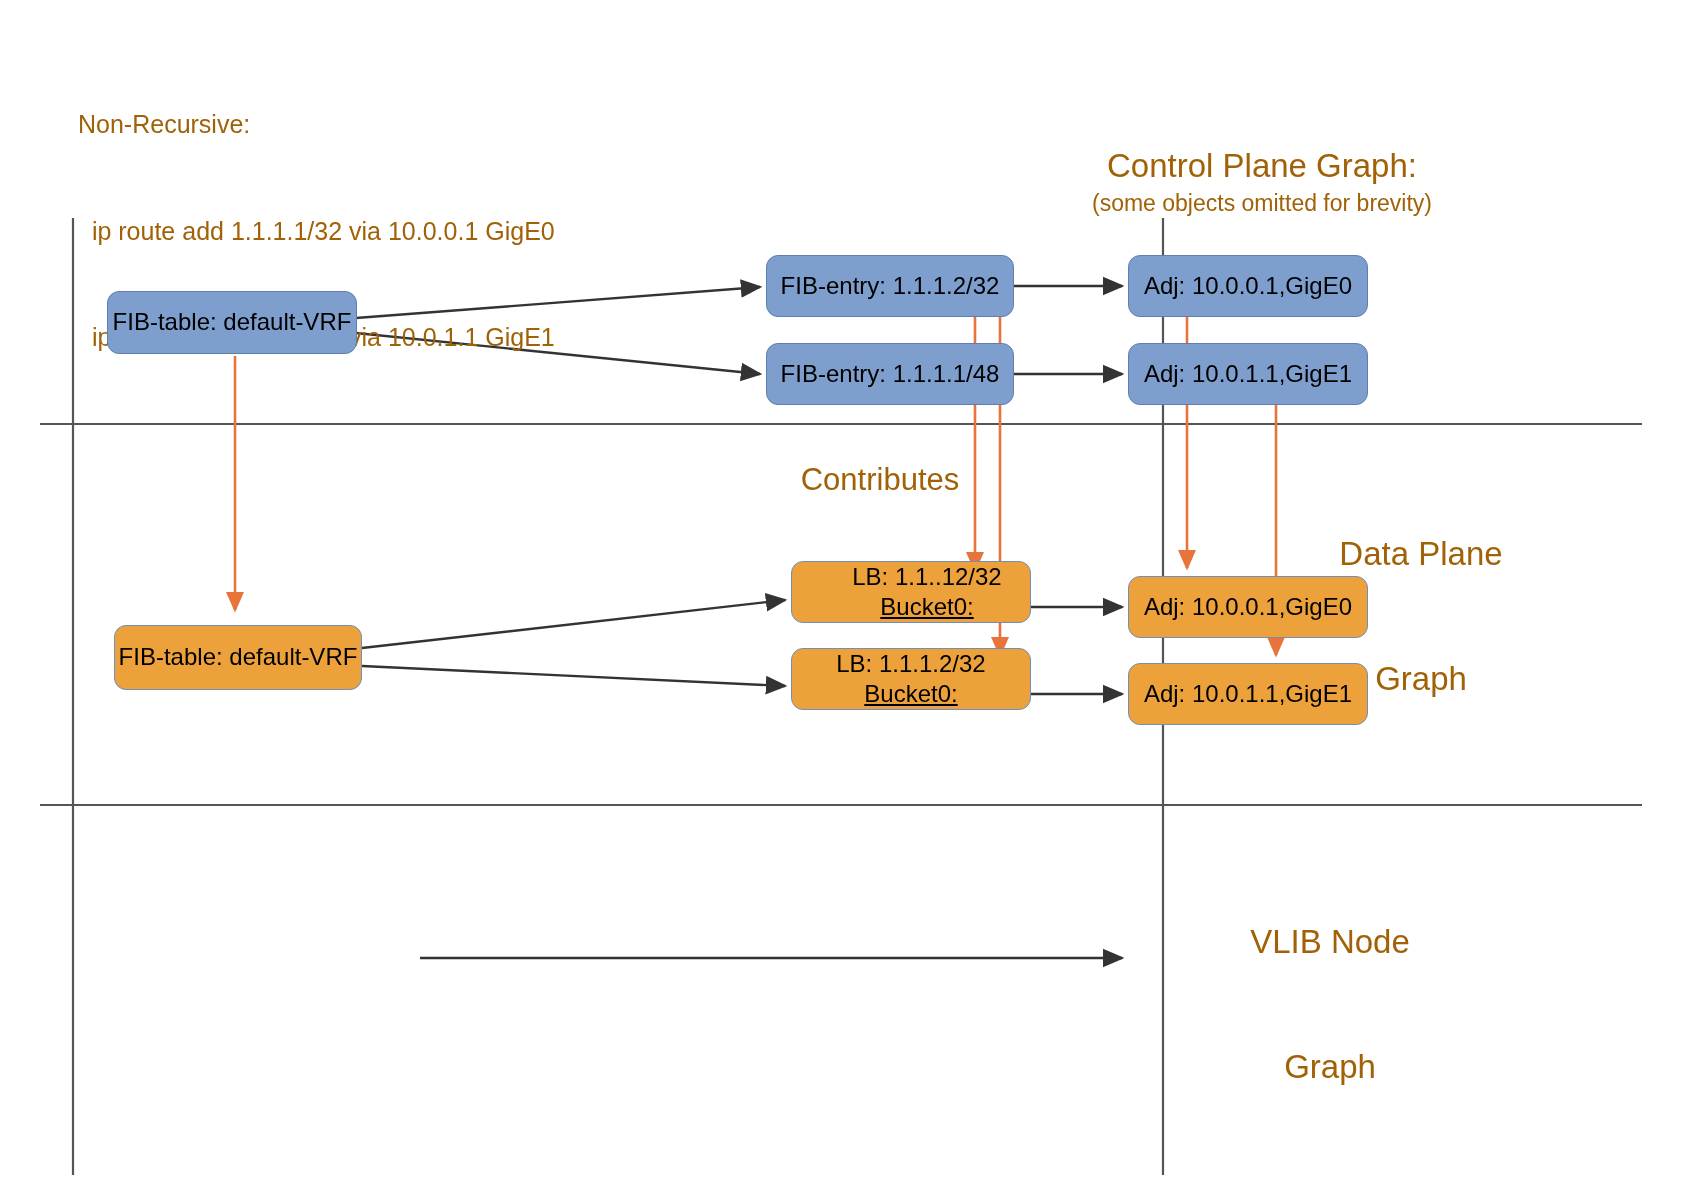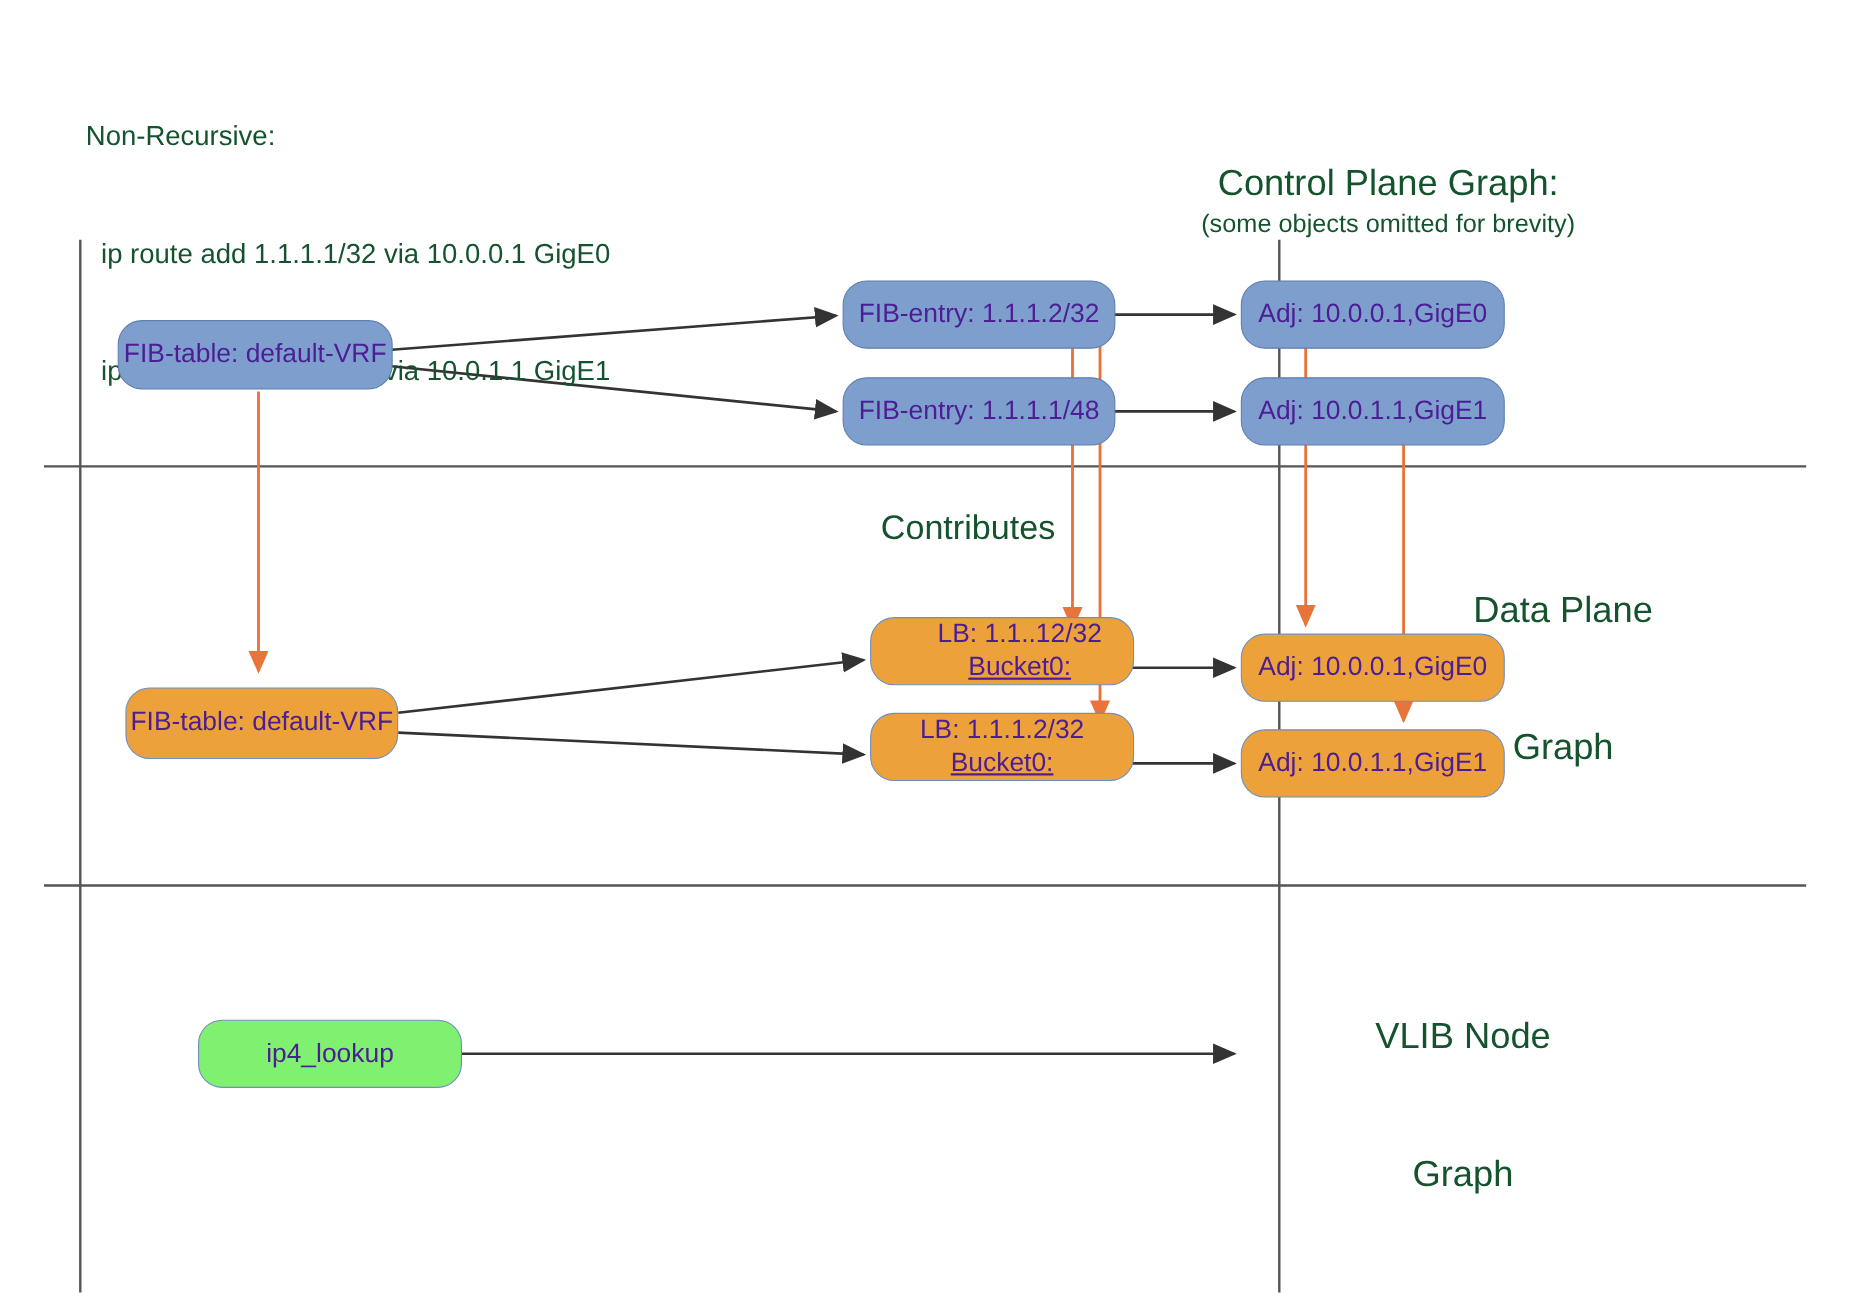--- a/index.html
+++ b/index.html
@@ -22,41 +22,41 @@
     position: absolute;
     left: 0;
     top: 0;
     width: 1682px;
     height: 1184px;
     pointer-events: none;
   }
   .node {
     position: absolute;
     box-sizing: border-box;
-    border-radius: 22px;
+    border-radius: 12px;
     border: 1.6px solid #6f8fbf;
     display: flex;
     flex-direction: column;
     align-items: center;
     justify-content: center;
     text-align: center;
     font-size: 24px;
     line-height: 1.18;
-    color: #4c1d95;
+    color: #000000;
     white-space: nowrap;
   }
   .node.blue  { background: #7e9fcd; border-color: #5f7fae; }
   .node.orange{ background: #eda13b; border-color: #6f8fbf; }
   .node.green { background: #7ff06f; border-color: #6f8fbf; }
   .node .line2 { margin-top: 2px; text-decoration: underline; }
 
   .textblk {
     position: absolute;
     white-space: pre;
-    color: #14532d;
+    color: #a16207;
   }
   .code-block {
     font-size: 25px;
     line-height: 1.42;
   }
   .head-big {
     font-size: 33px;
     line-height: 1.26;
   }
   .head-sub {
@@ -185,18 +185,15 @@
   </div>
 
   <div class="node orange" style="left:1128px; top:576px; width:240px; height:62px;">
     <span>Adj: 10.0.0.1,GigE0</span>
   </div>
 
   <div class="node orange" style="left:1128px; top:663px; width:240px; height:62px;">
     <span>Adj: 10.0.1.1,GigE1</span>
   </div>
 
-  <div class="node green" style="left:180px; top:927px; width:240px; height:62px;">
-    <span>ip4_lookup</span>
-  </div>
 
 
 </div>
 
 </body></html>

